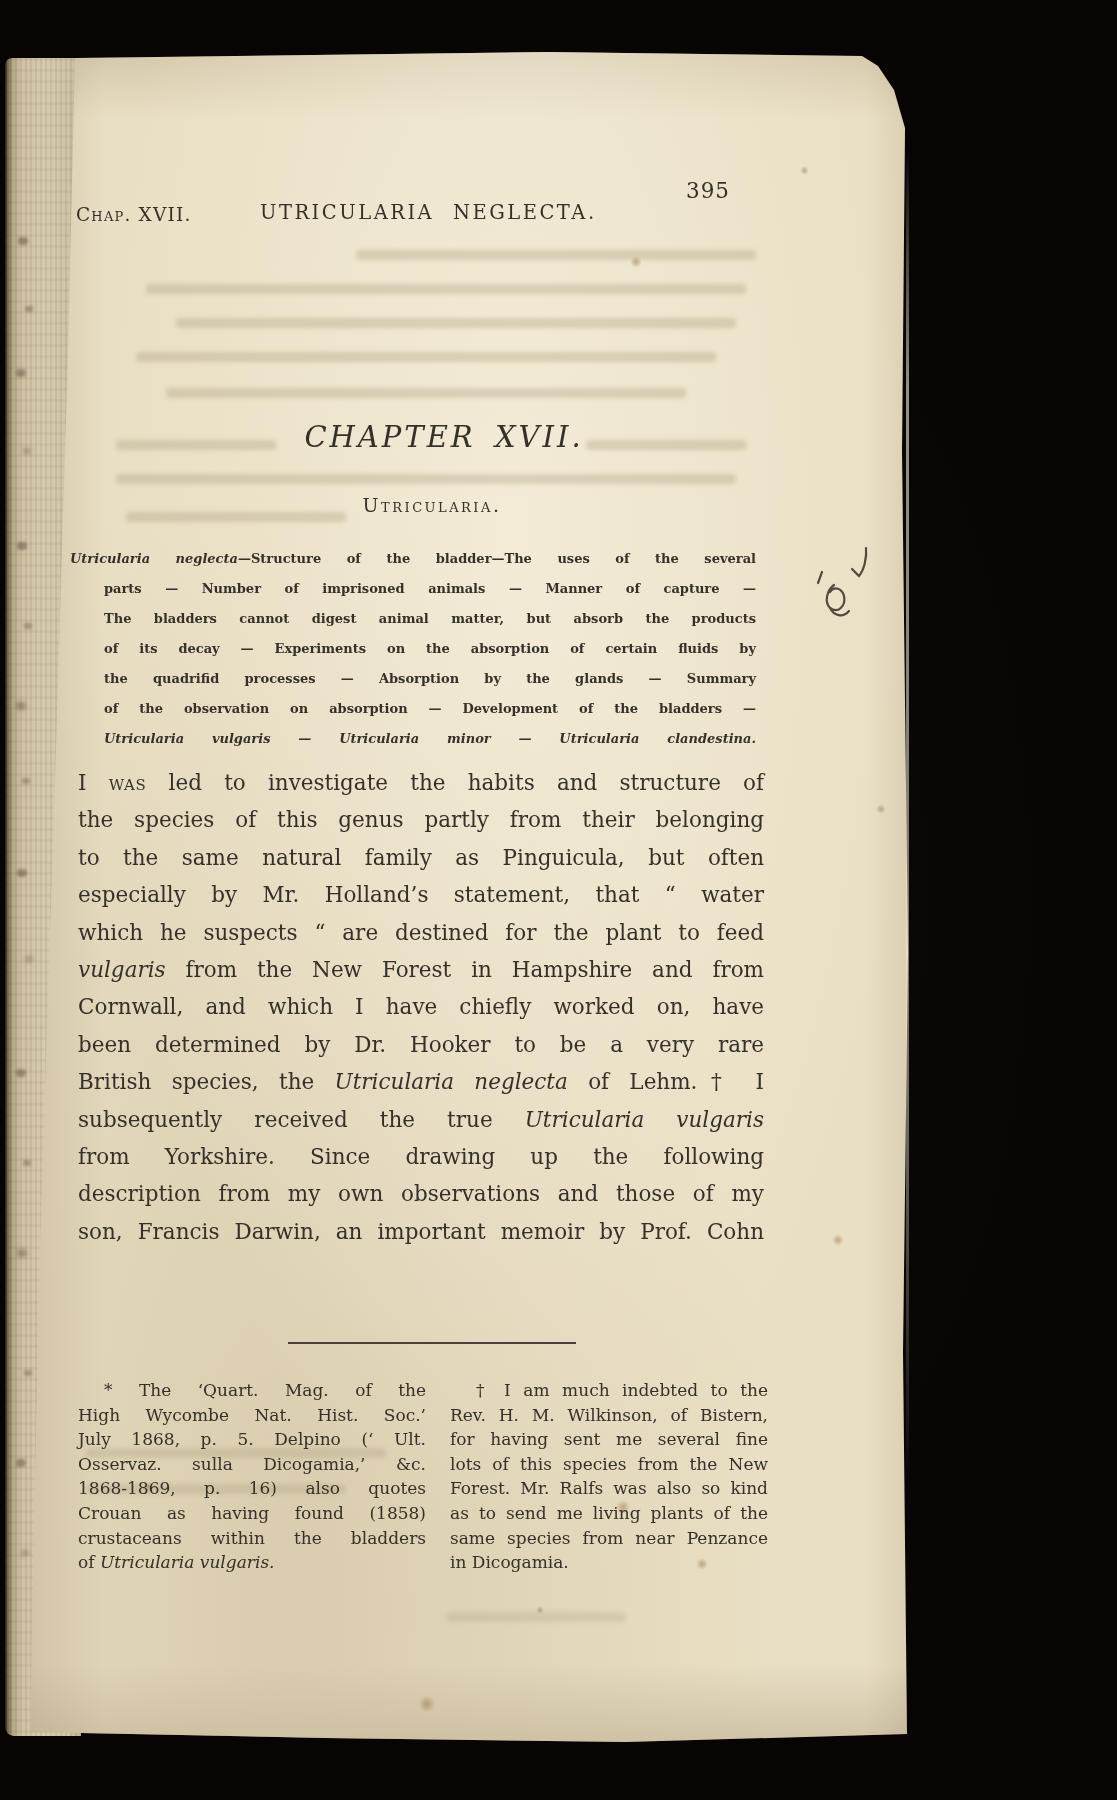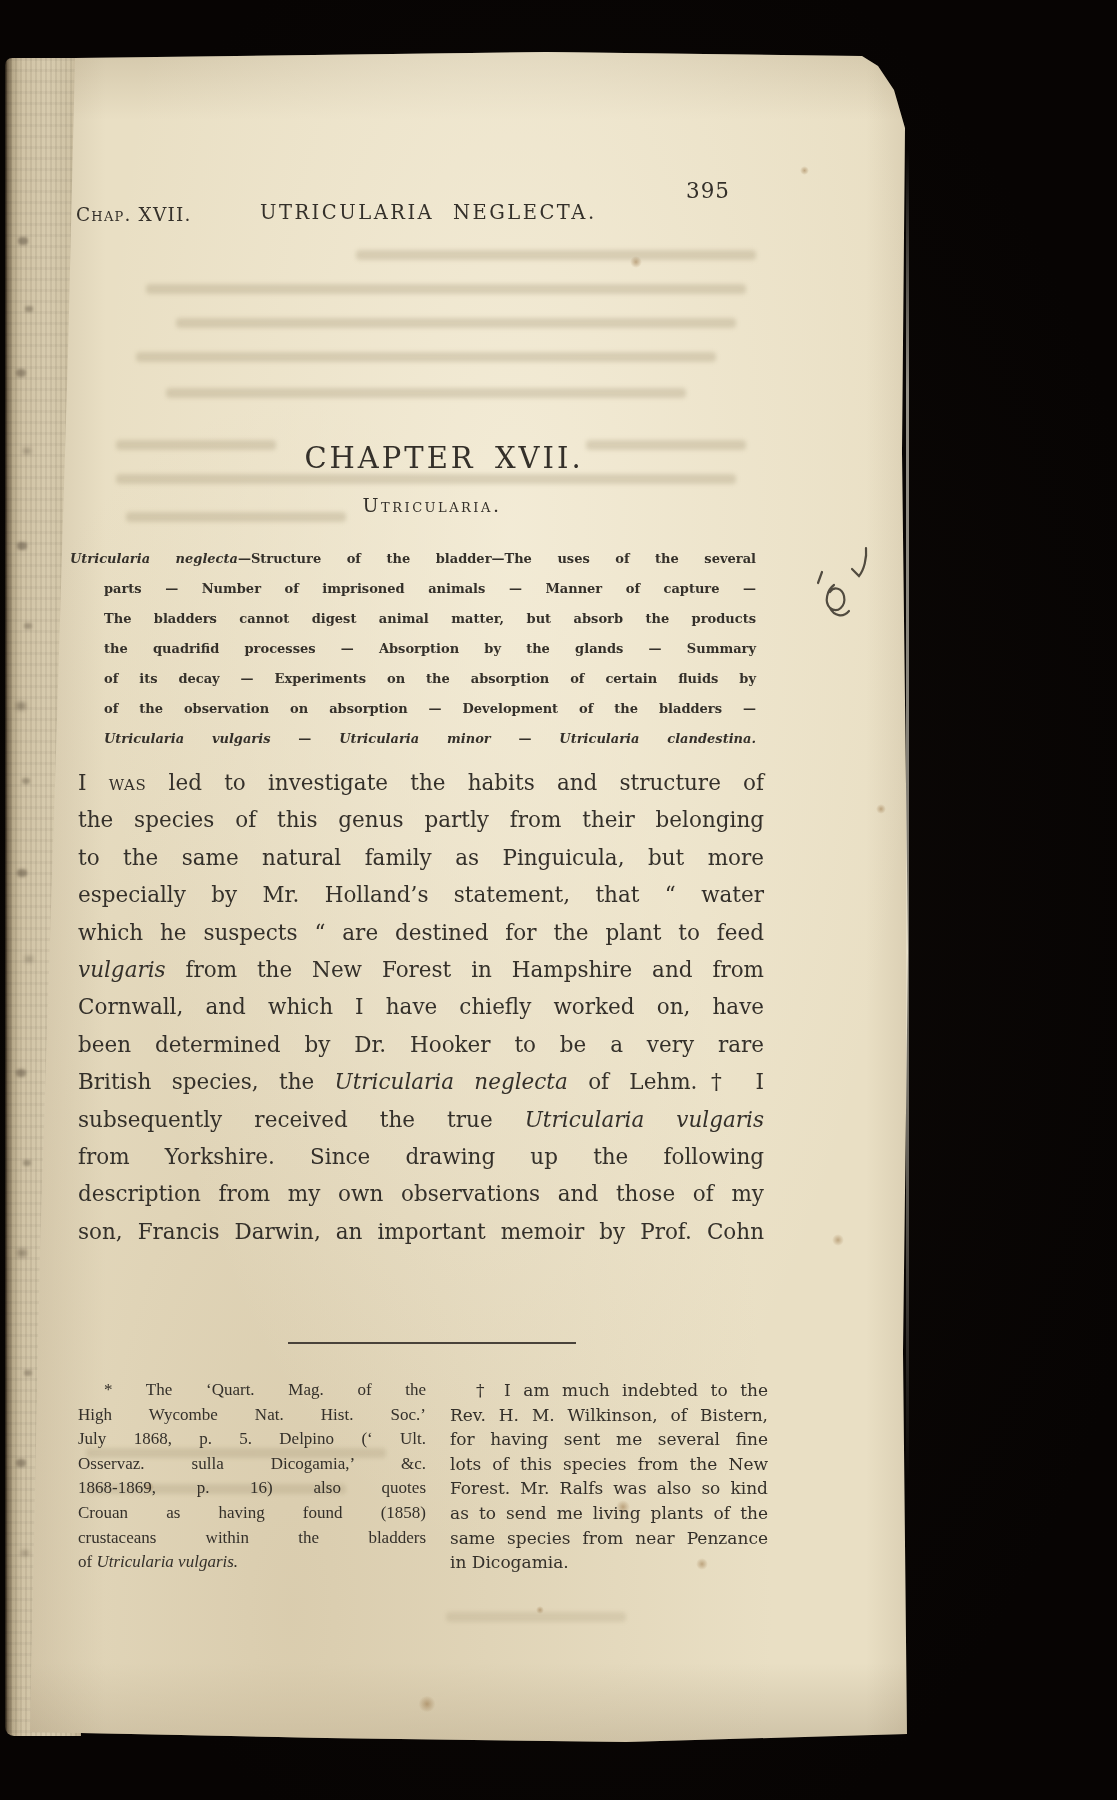--- a/index.html
+++ b/index.html
@@ -48,40 +48,40 @@
 
   
   .spot{border-radius:50%;background:radial-gradient(circle, rgba(146,108,60,.5), rgba(146,108,60,0) 70%);}
 
   
   .chap-label{left:50px;top:152px;font-size:18.5px;font-variant:small-caps;letter-spacing:1.2px;}
   .running-title{left:234px;top:149px;width:360px;font-size:19.5px;letter-spacing:2.5px;word-spacing:10px;}
   .page-num{left:660px;top:126px;font-size:21.5px;letter-spacing:1px;}
 
   
-  .chapter-heading{left:76px;top:389px;width:684px;margin:0;text-align:center;
-    font-size:29px;font-weight:400;letter-spacing:3px;word-spacing:7px;}
+  .chapter-heading{left:76px;top:368px;width:684px;margin:0;text-align:center;
+    font-size:29px;font-weight:400;letter-spacing:3px;word-spacing:7px;font-style:italic;}
   .section-heading{left:64px;top:442px;width:684px;margin:0;text-align:center;
     font-size:19px;font-weight:400;font-variant:small-caps;letter-spacing:2.5px;}
 
   
   .line{position:relative;text-align:justify;text-align-last:justify;}
   .it{position:relative;font-style:italic;}
   .sc{position:relative;font-variant:small-caps;letter-spacing:.6px;}
 
   .arg{left:44px;top:492px;width:686px;font-size:13px;line-height:30px;font-weight:bold;}
   .arg .line{padding-left:34px;}
   .arg .line:first-child{padding-left:0;}
 
   .body-par{left:52px;top:712px;width:686px;font-size:21.5px;line-height:37.4px;}
 
   .fn-rule{left:262px;top:1290px;width:288px;height:2px;background:#49423a;}
 
   .fn{top:1326px;font-size:17px;line-height:24.6px;}
-  .fn-left{left:52px;width:348px;font-family:Liberation Serif, serif;}
+  .fn-left{left:52px;width:348px;}
   .fn-right{left:424px;width:318px;}
   .fn .line:first-child{text-indent:26px;}
   .fn .line:last-child{text-align-last:left;}
 
   
   .annotation{left:786px;top:493px;width:78px;height:76px;overflow:visible;}
   .annotation path{stroke:var(--pen,#3b352c);stroke-width:2.2;fill:none;stroke-linecap:round;opacity:.88;}
 
   
   .edge-light{position:absolute;left:906px;top:150px;width:3px;height:1330px;border-radius:2px;
@@ -125,30 +125,30 @@
     <span class="running-title">UTRICULARIA NEGLECTA.</span>
     <span class="page-num">395</span>
 
     <h1 class="chapter-heading">CHAPTER XVII.</h1>
     <h2 class="section-heading">Utricularia.</h2>
 
     <div class="arg">
         <div class="line"><span class="it">Utricularia neglecta</span>—Structure of the bladder—The uses of the several</div>
         <div class="line">parts — Number of imprisoned animals — Manner of capture —</div>
         <div class="line">The bladders cannot digest animal matter, but absorb the products</div>
+        <div class="line">of its decay — Experiments on the absorption of certain fluids by</div>
         <div class="line">the quadrifid processes — Absorption by the glands — Summary</div>
-        <div class="line">of its decay — Experiments on the absorption of certain fluids by</div>
         <div class="line">of the observation on absorption — Development of the bladders —</div>
         <div class="line"><span class="it">Utricularia vulgaris</span> — <span class="it">Utricularia minor</span> — <span class="it">Utricularia clandestina.</span></div>
       </div>
 
     <div class="body-par">
         <div class="line">I <span class="sc">was</span> led to investigate the habits and structure of</div>
         <div class="line">the species of this genus partly from their belonging</div>
-        <div class="line">to the same natural family as Pinguicula, but more</div>
+        <div class="line">to the same natural family as Pinguicula, but often</div>
         <div class="line">especially by Mr. Holland’s statement, that “ water</div>
         <div class="line">which he suspects “ are destined for the plant to feed</div>
         <div class="line"><span class="it">vulgaris</span> from the New Forest in Hampshire and from</div>
         <div class="line">Cornwall, and which I have chiefly worked on, have</div>
         <div class="line">been determined by Dr. Hooker to be a very rare</div>
         <div class="line">British species, the <span class="it">Utricularia neglecta</span> of Lehm.† I</div>
         <div class="line">subsequently received the true <span class="it">Utricularia vulgaris</span></div>
         <div class="line">from Yorkshire.  Since drawing up the following</div>
         <div class="line">description from my own observations and those of my</div>
         <div class="line">son, Francis Darwin, an important memoir by Prof. Cohn</div>

